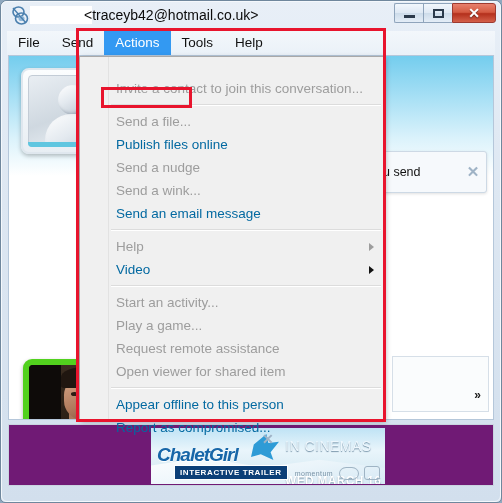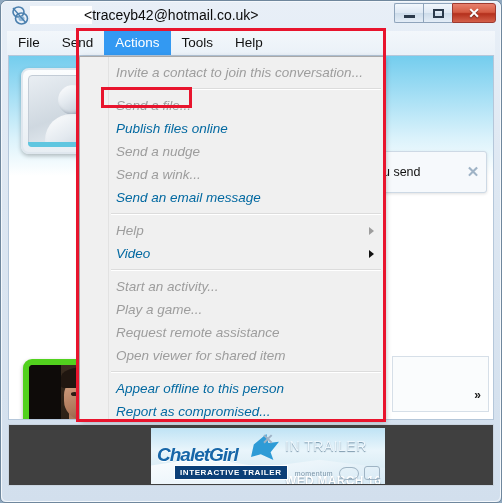--- a/index.html
+++ b/index.html
@@ -152,21 +152,21 @@
     background:#fafcfd;border:1px solid #d6dfe8;box-sizing:border-box;
   }
   .expander-gl{
     position:absolute;right:8px;bottom:9px;font-size:12px;font-weight:bold;color:#1a1a1a;
     letter-spacing:-1px;
   }
 
   
   .adbar{
     position:absolute;left:8px;top:424px;width:486px;height:62px;
-    background:#404040;border:1px solid #c9d4e0;box-sizing:border-box;
+    background:#701a75;border:1px solid #c9d4e0;box-sizing:border-box;
   }
   .adbanner{
     position:absolute;left:142px;top:3px;width:234px;height:56px;overflow:hidden;
     background:linear-gradient(180deg,#bfe3f5 0%,#e9f5fb 40%,#cfe5f0 100%);
   }
   .ad-snow{
     position:absolute;left:0;bottom:0;width:100%;height:60%;
     background:linear-gradient(170deg,#ffffff 0%,#eaf4fa 60%,#d6e9f4 100%);
     clip-path:polygon(0 45%,22% 22%,48% 50%,72% 28%,100% 52%,100% 100%,0 100%);
   }
@@ -209,21 +209,21 @@
   
   .menu{
     position:absolute;left:79px;top:56px;width:305px;height:364px;
     background:#f0f0f0;border:1px solid #a9a9a9;box-sizing:border-box;
     box-shadow:2px 2px 5px rgba(0,0,0,.28);
   }
   .menu-gutter{
     position:absolute;left:0;top:0;width:29px;height:100%;
     background:#f0f0f0;border-right:1px solid #e2e2e2;box-sizing:border-box;
   }
-  .menu-list{position:relative;padding-top:4px;font-style:italic;}
+  .menu-list{position:relative;padding-top:20px;}
   .mi{
     position:relative;height:23px;line-height:23px;padding-left:36px;
     font-size:13.5px;color:#0369a1;white-space:nowrap;
   }
   .mi.disabled{color:#9d9d9d;}
   .mi .arrow{
     position:absolute;right:9px;top:8px;width:0;height:0;
     border-left:5px solid #111;border-top:4px solid transparent;border-bottom:4px solid transparent;
   }
   .mi.disabled .arrow{border-left-color:#9d9d9d;}
@@ -307,21 +307,21 @@
     <div class="expander">
       <div class="expander-gl">»</div>
     </div>
   </div>
 
   <div class="adbar">
     <div class="adbanner">
       <div class="ad-snow"></div>
       <div class="ad-logo">ChaletGirl</div>
       <div class="ad-bird"></div>
-      <div class="ad-cinema">IN TRAILER</div>
+      <div class="ad-cinema">IN CINEMAS</div>
       <div class="ad-date">WED MARCH 16</div>
       <div class="ad-trailer">INTERACTIVE TRAILER</div>
       <div class="ad-momentum">momentum</div>
       <div class="ad-m1"></div>
       <div class="ad-m2"></div>
     </div>
     <div class="ad-close">✕</div>
   </div>
 
   <div class="menu">

